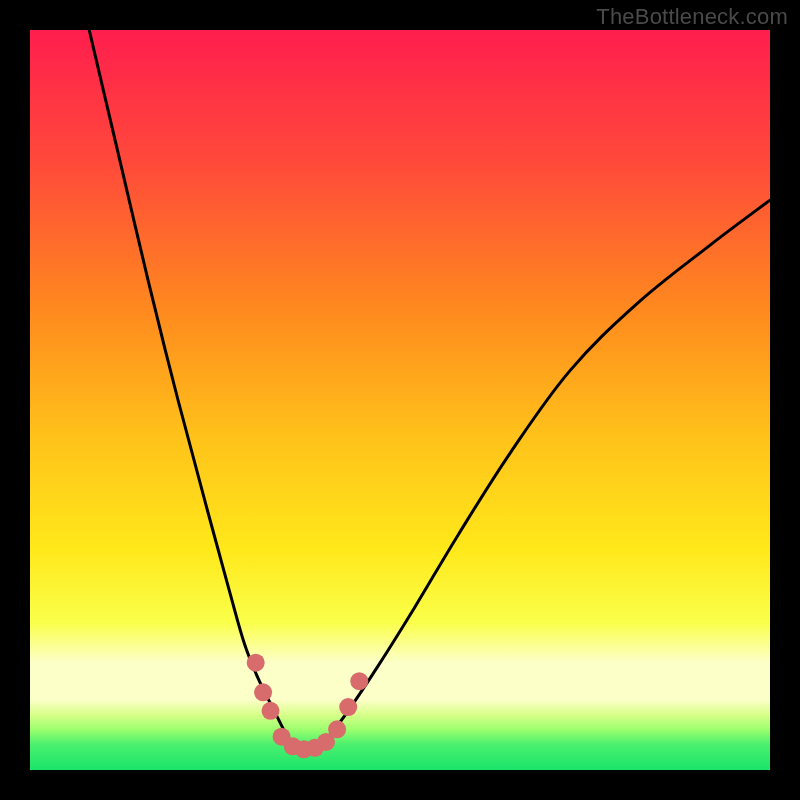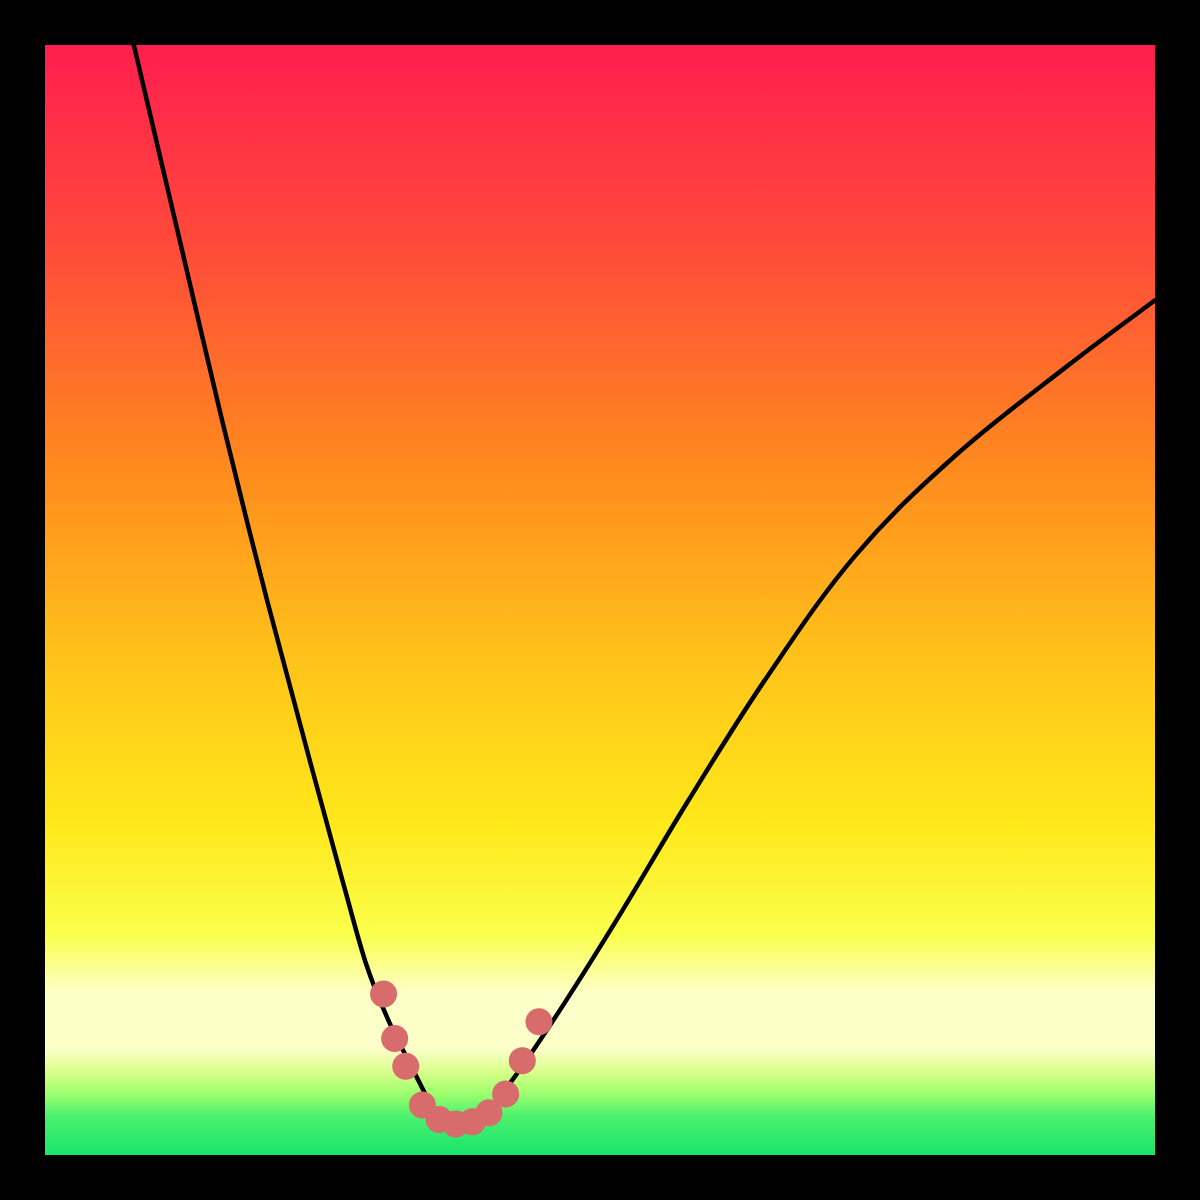--- a/index.html
+++ b/index.html
@@ -93,13 +93,14 @@
           <circle cx="284.90000000000003" cy="717.8" r="9" fill="#d86b6b"></circle>
           <circle cx="296" cy="711.88" r="9" fill="#d86b6b"></circle>
           <circle cx="307.09999999999997" cy="699.3" r="9" fill="#d86b6b"></circle>
           <circle cx="318.2" cy="677.1" r="9" fill="#d86b6b"></circle>
           <circle cx="329.3" cy="651.2" r="9" fill="#d86b6b"></circle>
         </g>
     </svg>
 
   </div>
 
+  <div class="attribution">TheBottleneck.com</div>
 </div>
 
 </body></html>

